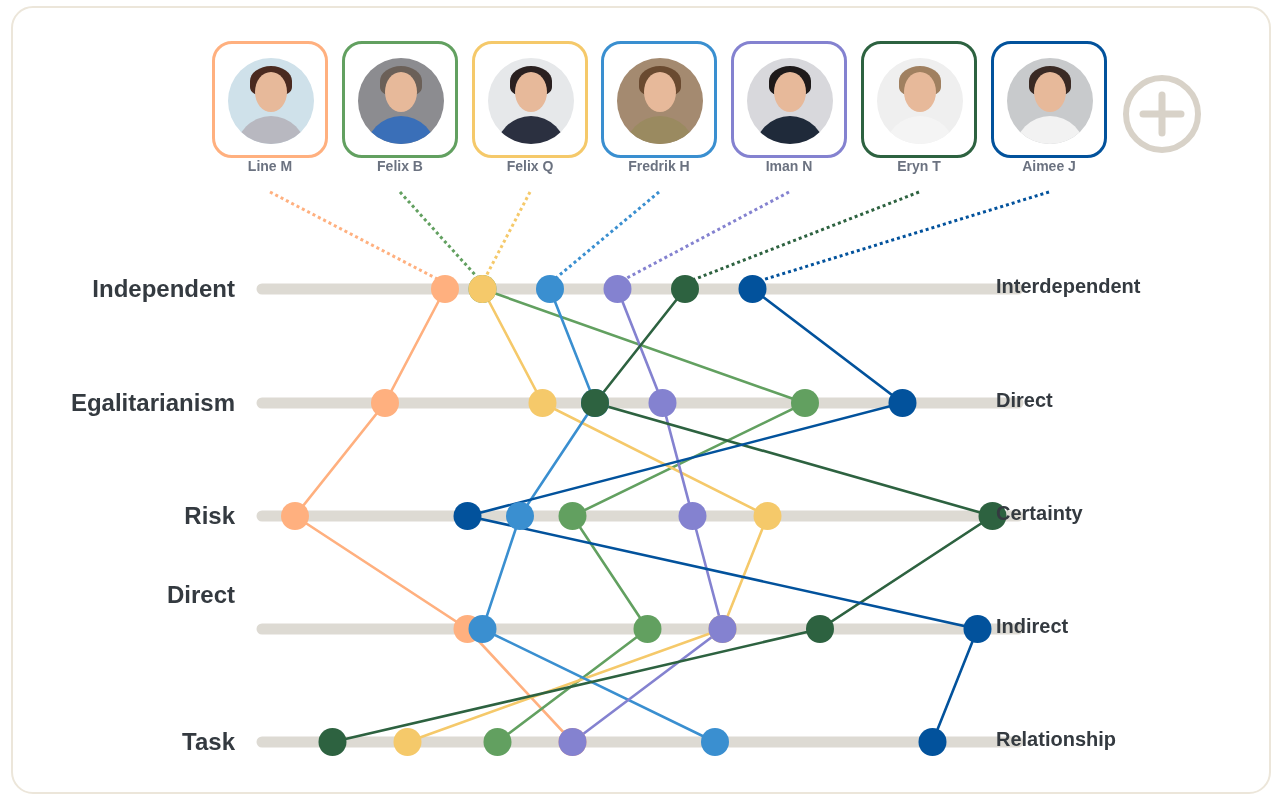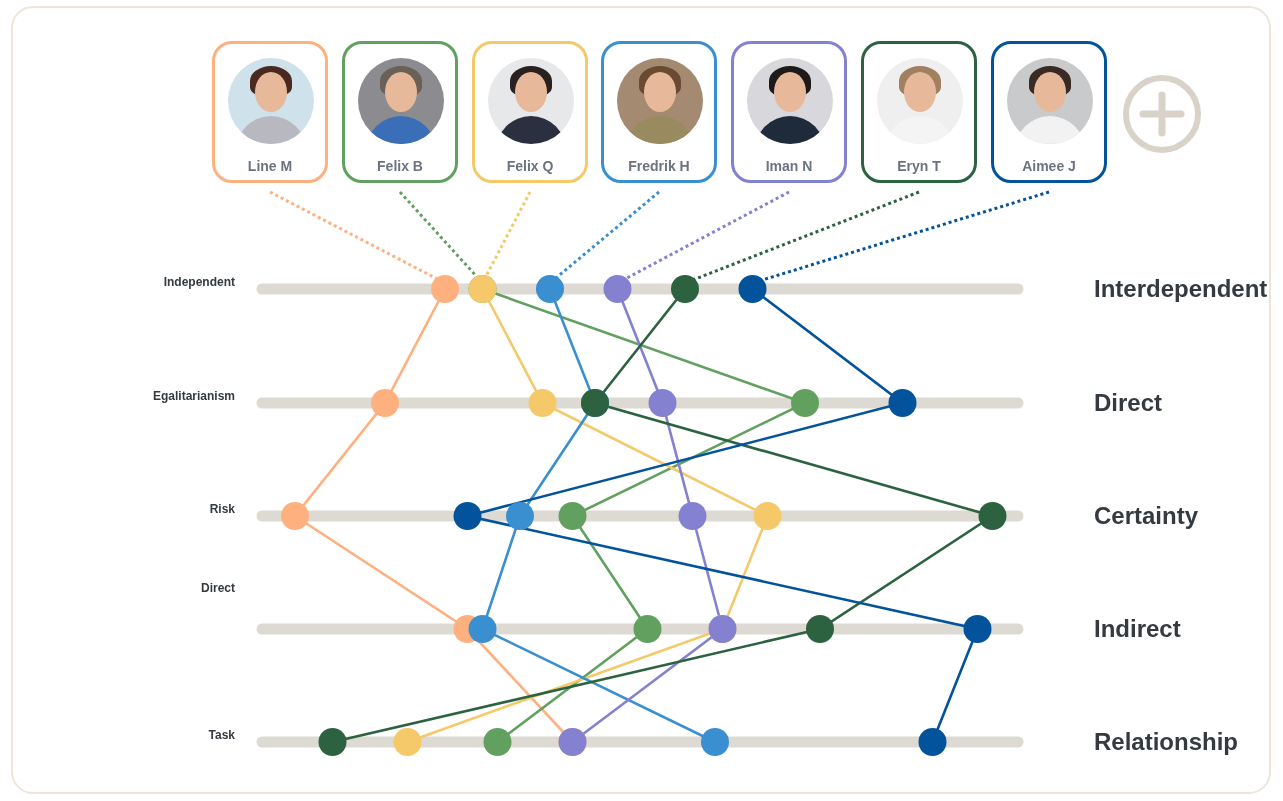--- a/index.html
+++ b/index.html
@@ -1,27 +1,27 @@
 <!DOCTYPE html>
 <html><head>
 <meta charset="utf-8">
 <style>
   html,body{margin:0;padding:0;background:#fff;}
   body{width:1283px;height:801px;position:relative;overflow:hidden;font-family:"Liberation Sans",sans-serif;}
   .frame{position:absolute;left:11px;top:6px;width:1260px;height:788px;border:2px solid #ECE6DA;border-radius:22px;box-sizing:border-box;background:#fff;}
   svg.plot{position:absolute;left:0;top:0;}
-  .card{position:absolute;top:41px;width:116px;height:142px;border:3px solid #ccc;border-radius:20px;box-sizing:border-box;background:#fff;}
+  .card{position:absolute;top:41px;width:116px;height:117px;border:3px solid #ccc;border-radius:20px;box-sizing:border-box;background:#fff;}
   .avatar{position:absolute;left:13px;top:14px;width:86px;height:86px;border-radius:50%;overflow:hidden;}
   .avatar .bg{position:absolute;inset:0;}
   .avatar .head{position:absolute;left:27px;top:14px;width:32px;height:40px;border-radius:50%;background:#e7b99a;}
   .avatar .hair{position:absolute;left:22px;top:8px;width:42px;height:30px;border-radius:50% 50% 30% 30%;}
   .avatar .body{position:absolute;left:8px;top:58px;width:70px;height:50px;border-radius:35px 35px 0 0;}
   .name{position:absolute;left:0;right:0;top:114px;text-align:center;font-size:14px;font-weight:bold;color:#6b7280;}
-  .label-left{position:absolute;width:180px;left:55px;text-align:right;font-size:12px;font-weight:bold;color:#343a40;}
-  .label-right{position:absolute;left:1094px;font-size:24px;font-weight:bold;color:#343a40;}
+  .label-left{position:absolute;width:180px;left:55px;text-align:right;font-size:24px;font-weight:bold;color:#343a40;}
+  .label-right{position:absolute;left:996px;font-size:20px;font-weight:bold;color:#343a40;}
   .add-btn{position:absolute;left:1121px;top:73px;width:82px;height:82px;cursor:pointer;}
 </style>
 </head>
 <body>
 
 <div class="frame"></div>
 
 <svg class="plot" id="plot" width="1283" height="801">
     <line x1="262" y1="289" x2="1018" y2="289" stroke="#DDDAD3" stroke-width="11" stroke-linecap="round"></line>
     <line x1="262" y1="403" x2="1018" y2="403" stroke="#DDDAD3" stroke-width="11" stroke-linecap="round"></line>

